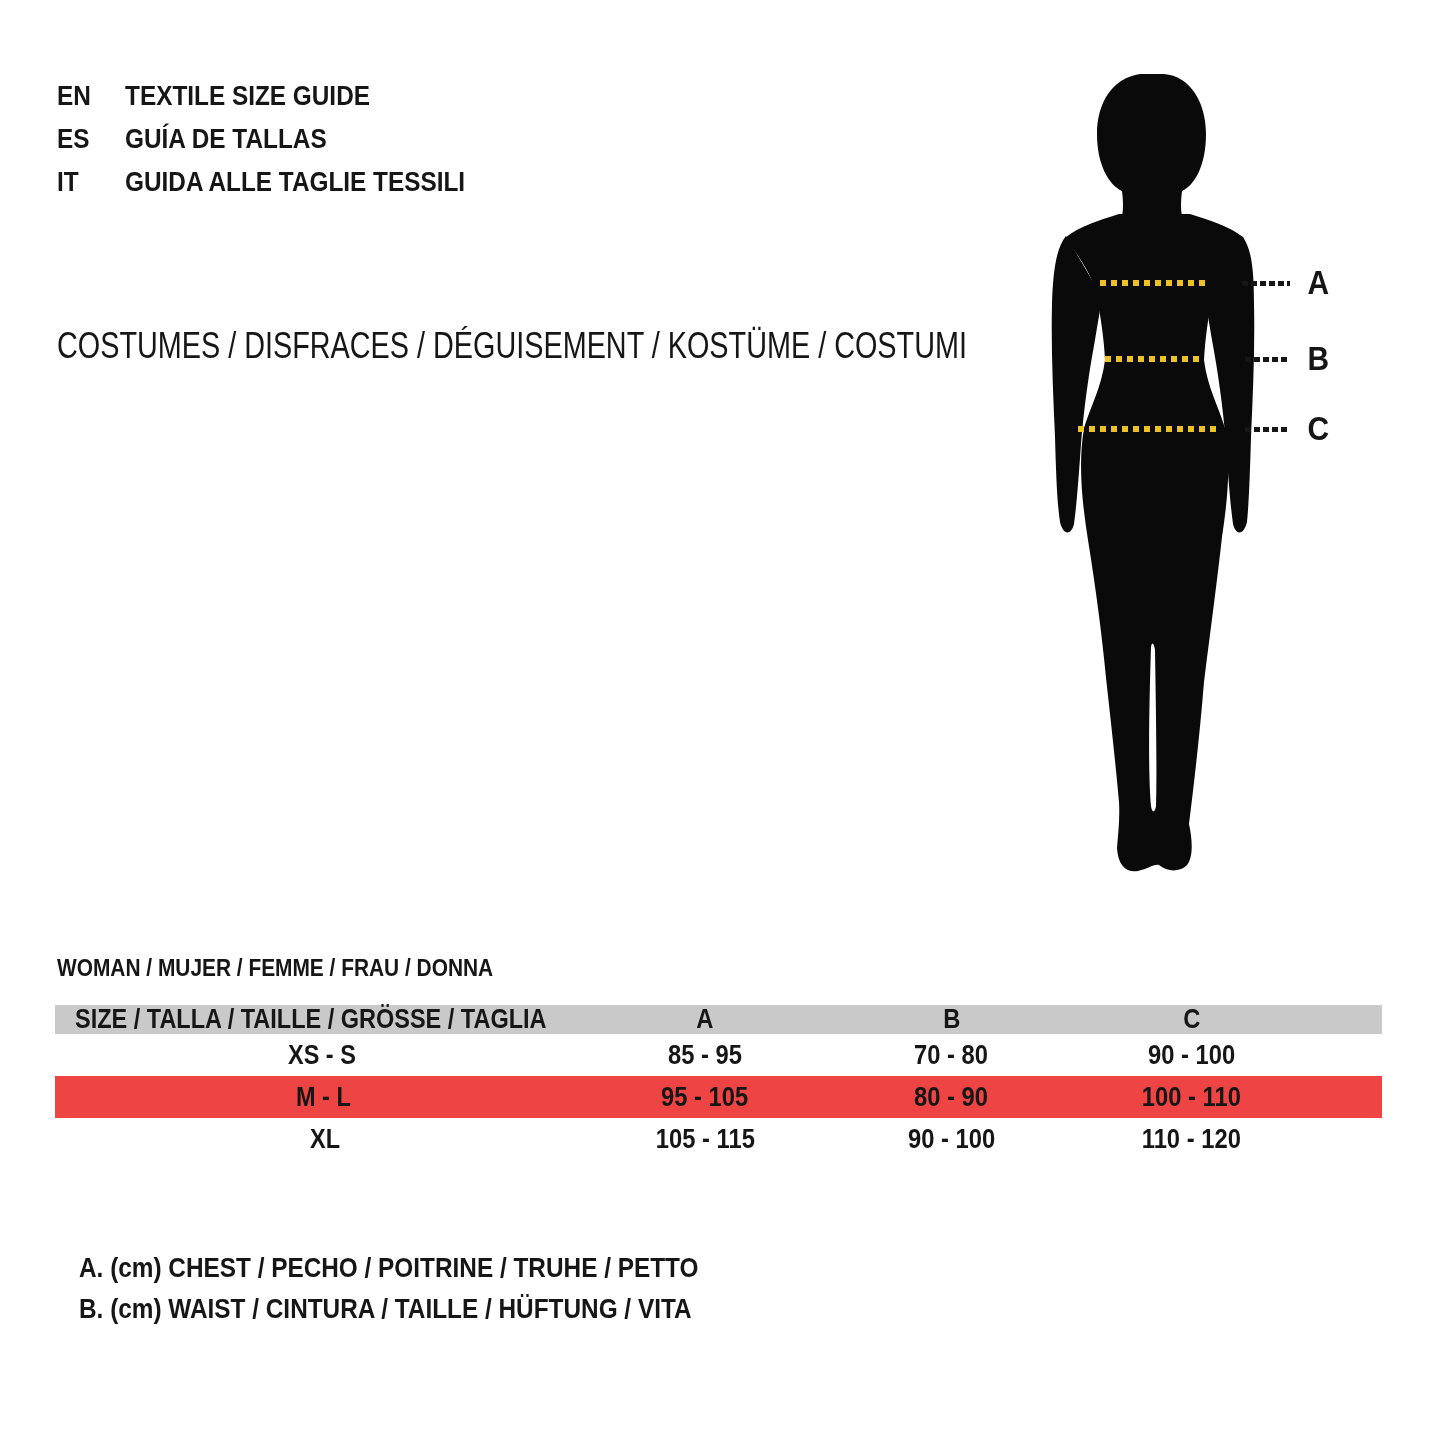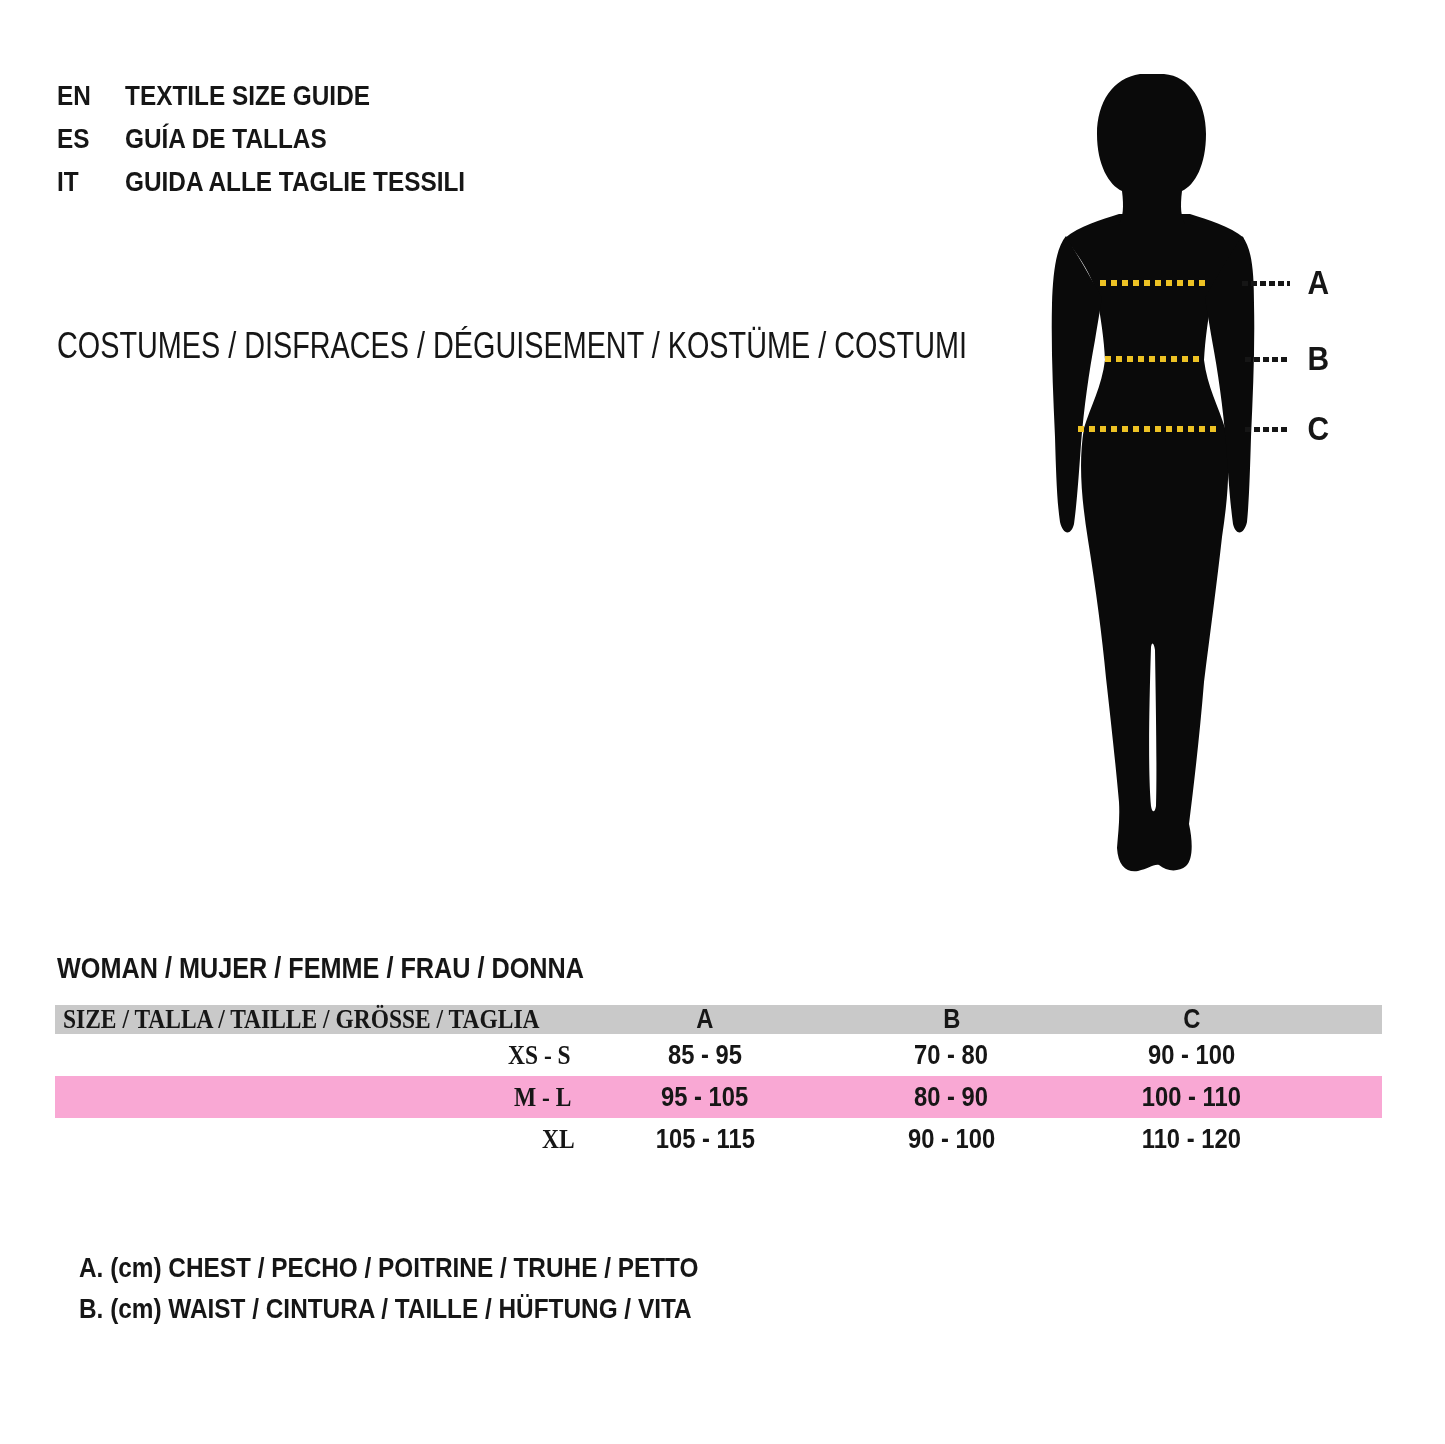--- a/index.html
+++ b/index.html
@@ -24,30 +24,30 @@
 
   
   .silhouette-box{left:1005px;top:72px;width:300px;height:810px;}
 
   
   .dash-y{height:6px;background:repeating-linear-gradient(90deg,#edc224 0 6px,transparent 6px 11px);}
   .dash-k{height:5px;background:repeating-linear-gradient(90deg,#161616 0 6px,transparent 6px 9px);}
   .marker-label{width:36px;text-align:center;font-size:34px;font-weight:700;line-height:40px;}
 
   
-  .section-label{left:57px;top:952px;font-size:29px;font-weight:700;line-height:32px;}
+  .section-label{left:57px;top:952px;font-size:24px;font-weight:700;line-height:32px;}
 
   
   .size-table{left:55px;top:1005px;width:1327px;border-collapse:collapse;table-layout:fixed;
               font-size:27px;font-weight:700;color:#161616;}
   .size-table th,.size-table td{padding:0;margin:0;border:0;vertical-align:middle;line-height:1;}
   .size-table thead tr{height:29px;background:#c9c9c9;}
   .size-table tbody tr{height:42px;}
-  .size-table tbody tr.alt{background:#f9a8d4;}
-  .size-table .c-size{text-align:right;padding-left:8px;font-family:Liberation Serif, serif;}
+  .size-table tbody tr.alt{background:#ef4444;}
+  .size-table .c-size{text-align:center;padding-left:20px;}
   .size-table .c-val{text-align:center;}
   .size-table .c-last{padding-right:72px;}
 
   
   .legend{left:57px;top:1247px;}
   .legend-row{height:41px;display:flex;align-items:center;font-size:28px;font-weight:700;margin-left:22px;}
 </style>
 </head>
 <body>
 

